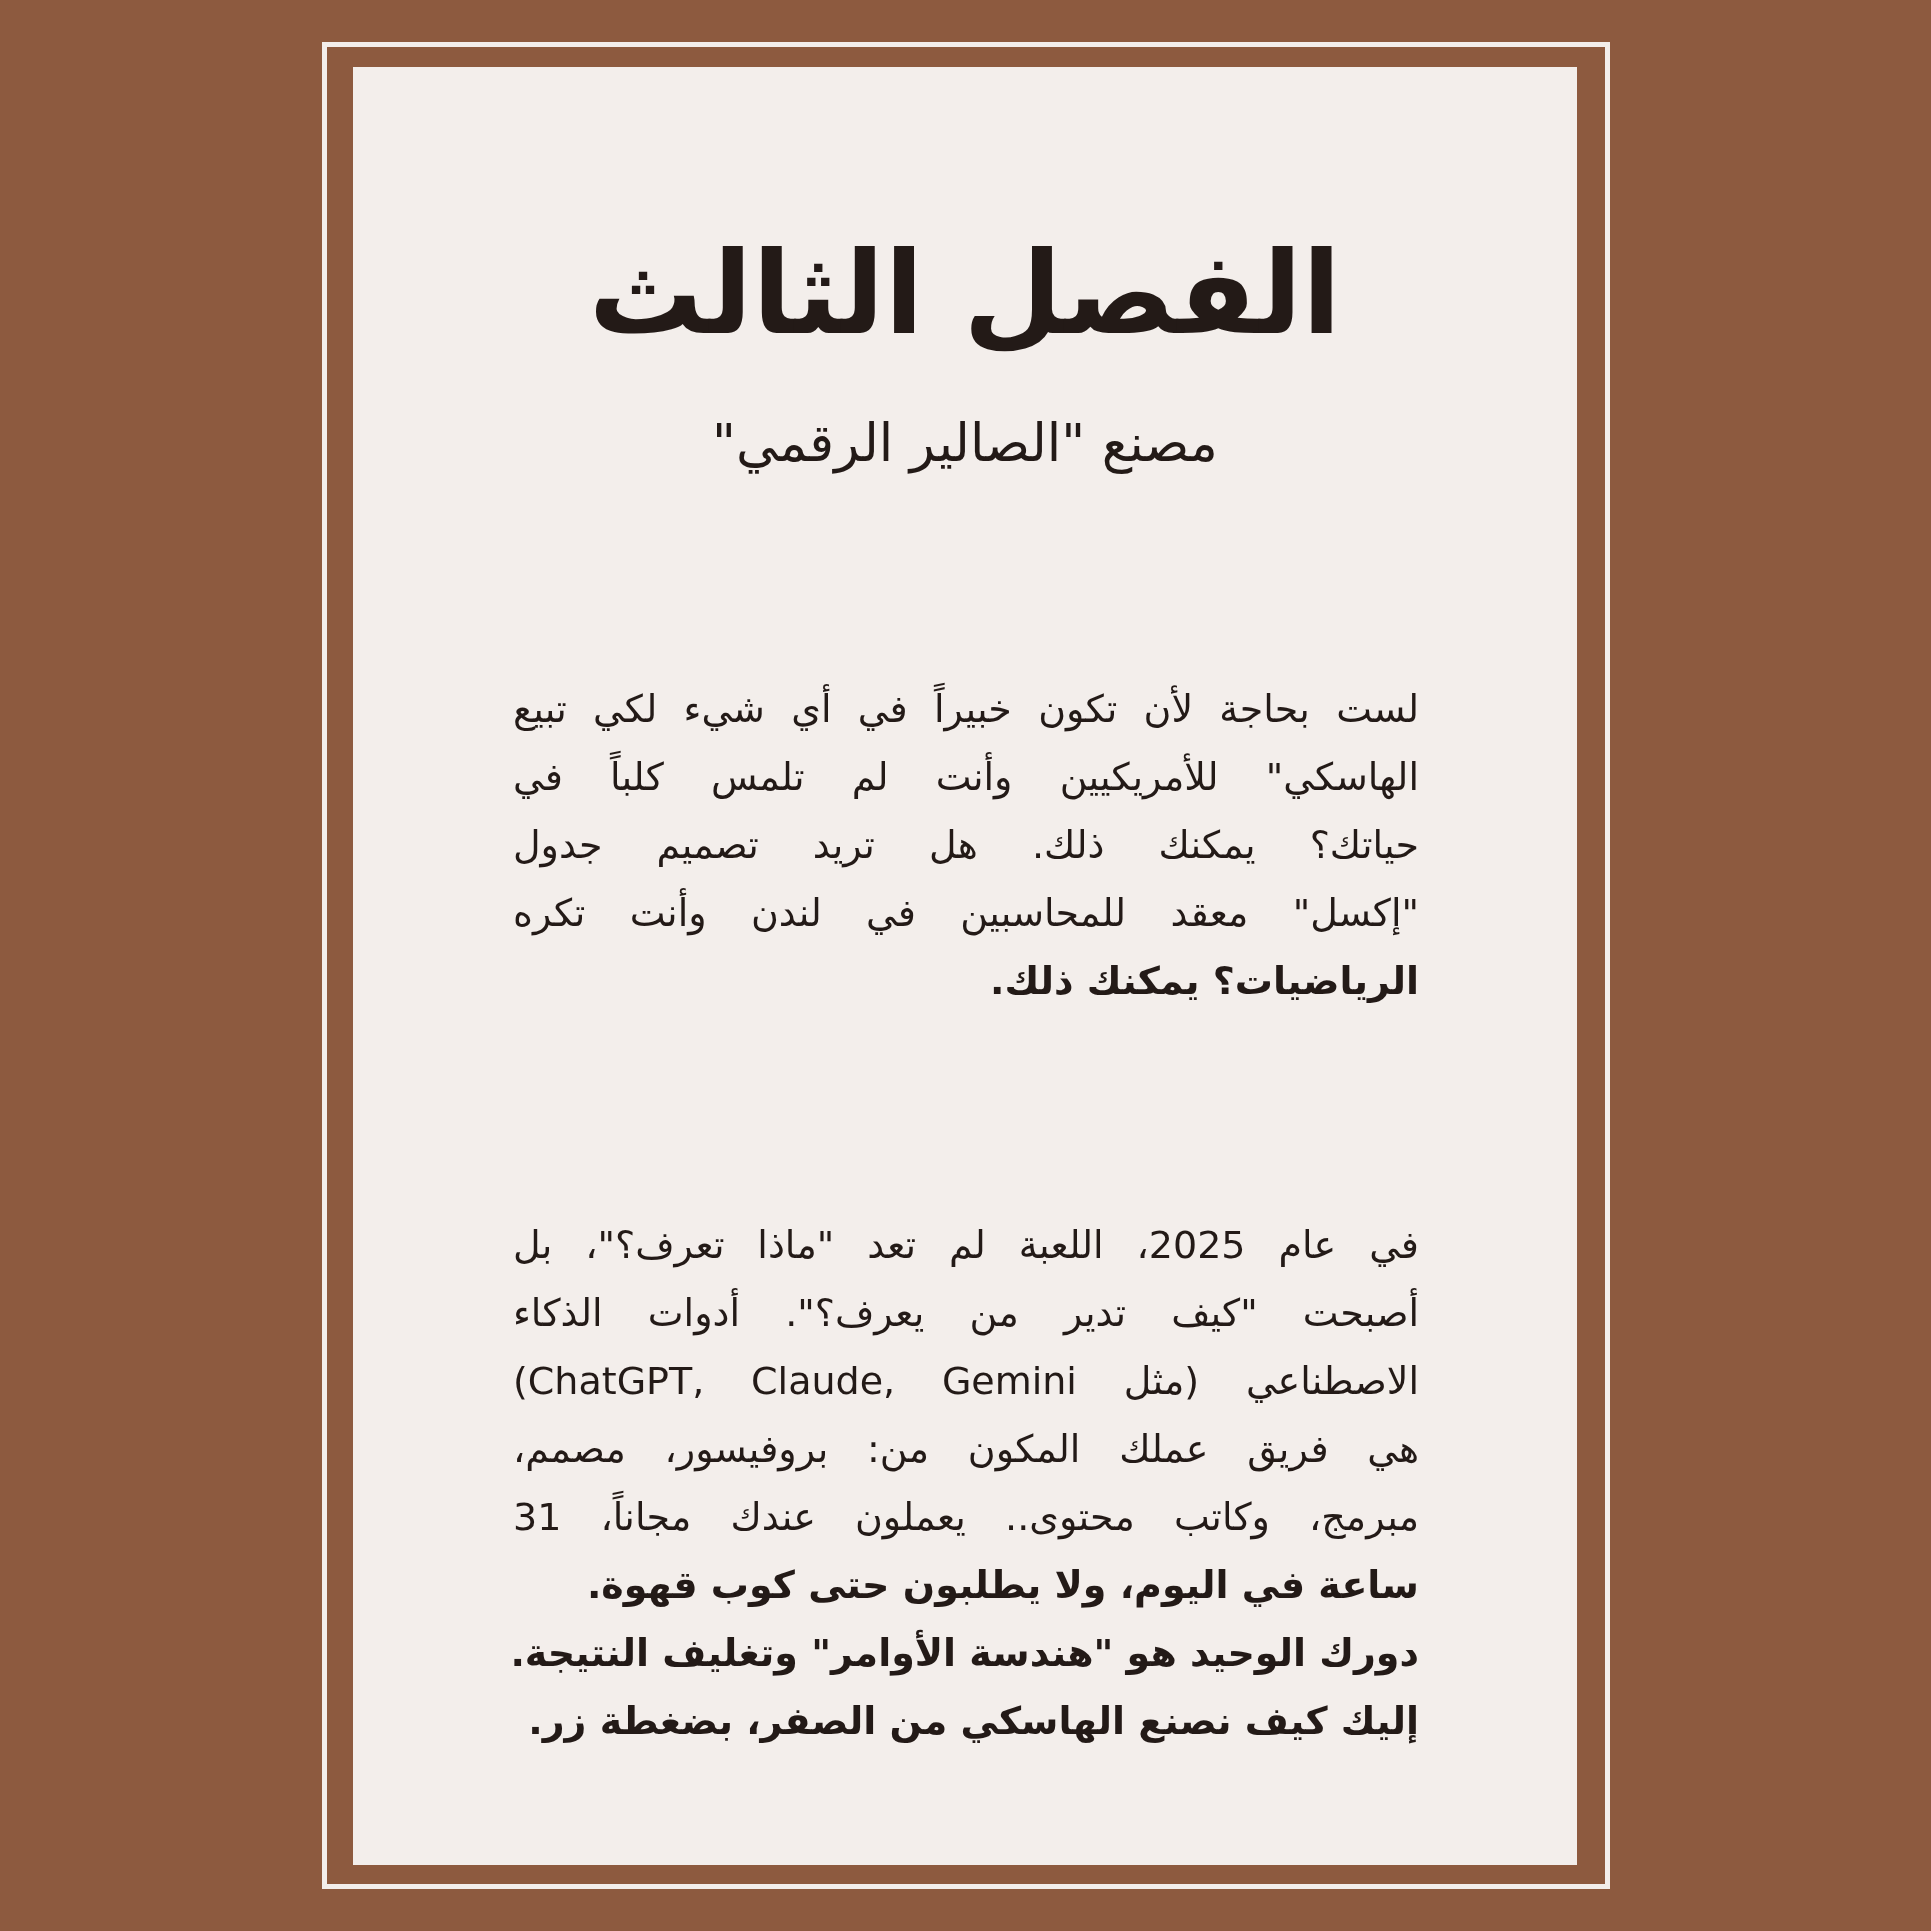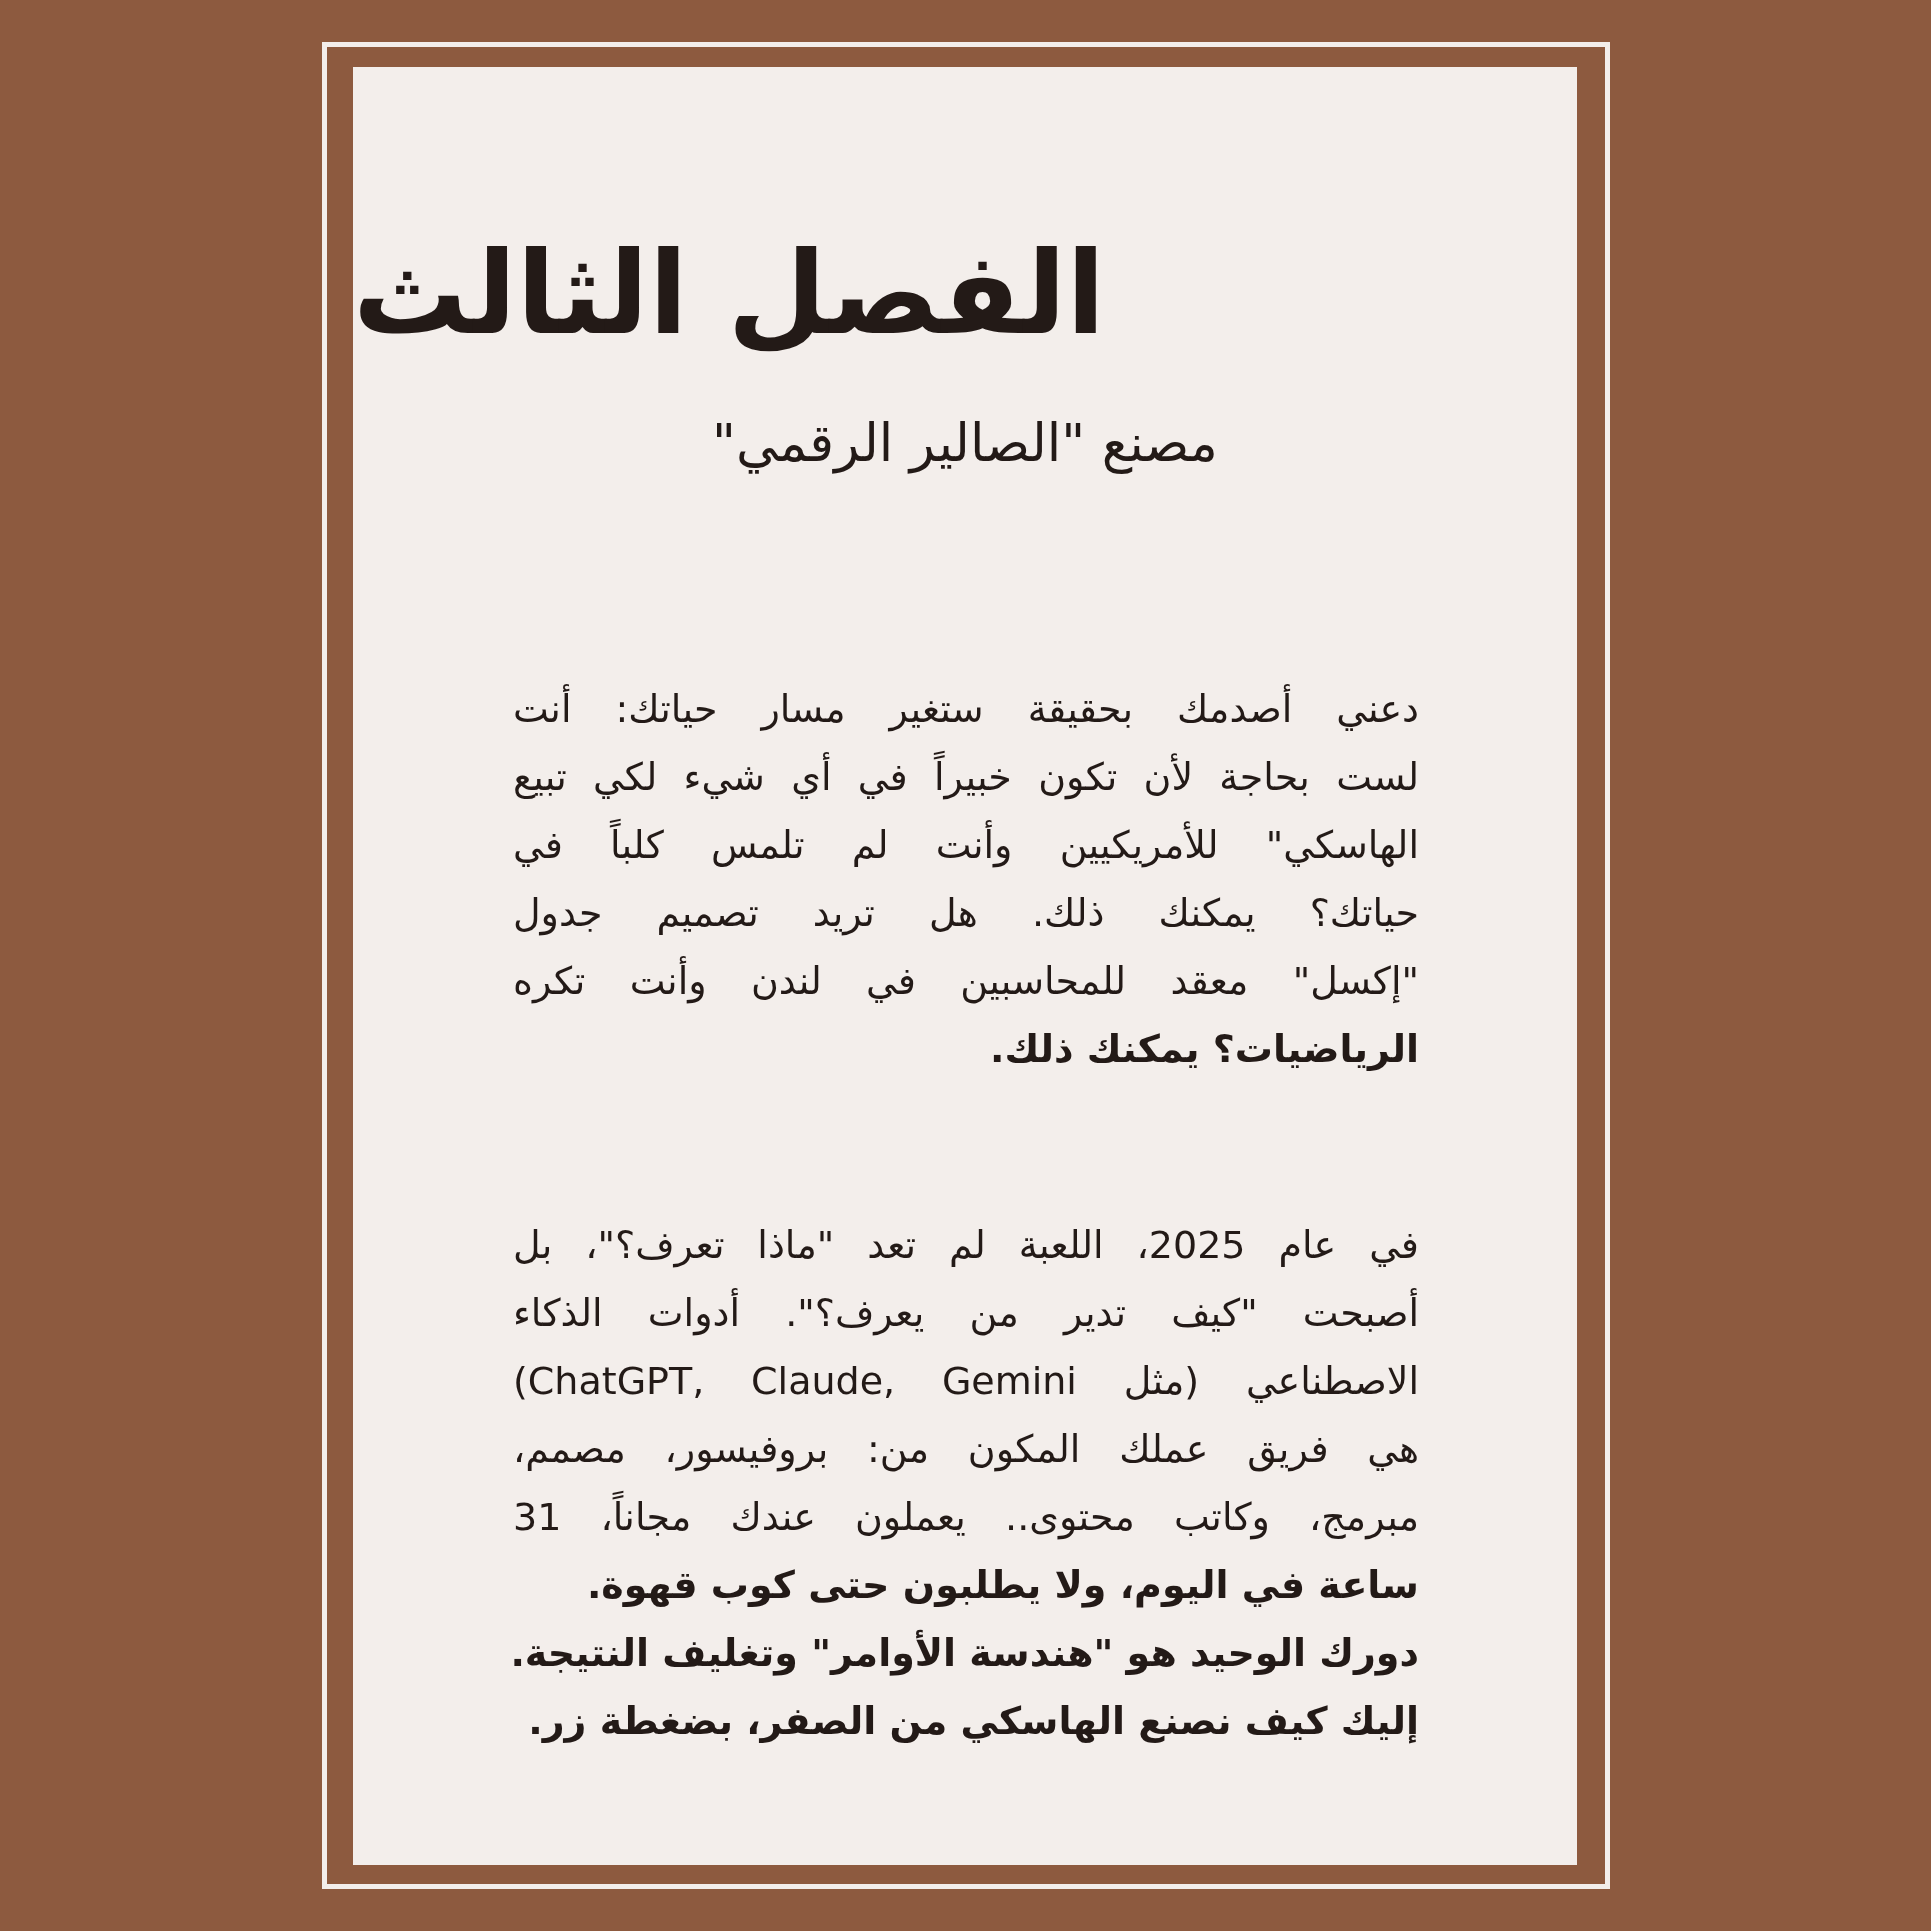--- a/index.html
+++ b/index.html
@@ -29,21 +29,21 @@
       top: 67px;
       width: 1224px;
       height: 1798px;
       background: #F3EEEB;
     }
     .title {
       position: absolute;
       left: 0;
       right: 0;
       top: 154px;
-      text-align: left;
+      text-align: center;
       direction: rtl;
       font-family: "DejaVu Sans", sans-serif;
       font-weight: bold;
       font-size: 114px;
       line-height: 145px;
       color: #231A17;
       letter-spacing: -1px;
     }
     .subtitle {
       position: absolute;
@@ -94,21 +94,20 @@
 
 <div class="page-panel">
 
   <div class="title">الفصل الثالث</div>
 
   <div class="subtitle">
     <div>مصنع "الصالير الرقمي"</div>
   </div>
 
   <div class="body-text para-1">
-    <span class="line">دعني أصدمك بحقيقة ستغير مسار حياتك: أنت</span>
     <span class="line">لست بحاجة لأن تكون خبيراً في أي شيء لكي تبيع</span>
     <span class="line">الهاسكي" للأمريكيين وأنت لم تلمس كلباً في</span>
     <span class="line">حياتك؟ يمكنك ذلك. هل تريد تصميم جدول</span>
     <span class="line">"إكسل" معقد للمحاسبين في لندن وأنت تكره</span>
     <span class="line last">الرياضيات؟ يمكنك ذلك.</span>
   </div>
 
   <div class="body-text para-2">
     <span class="line">في عام 2025، اللعبة لم تعد "ماذا تعرف؟"، بل</span>
     <span class="line">أصبحت "كيف تدير من يعرف؟". أدوات الذكاء</span>

